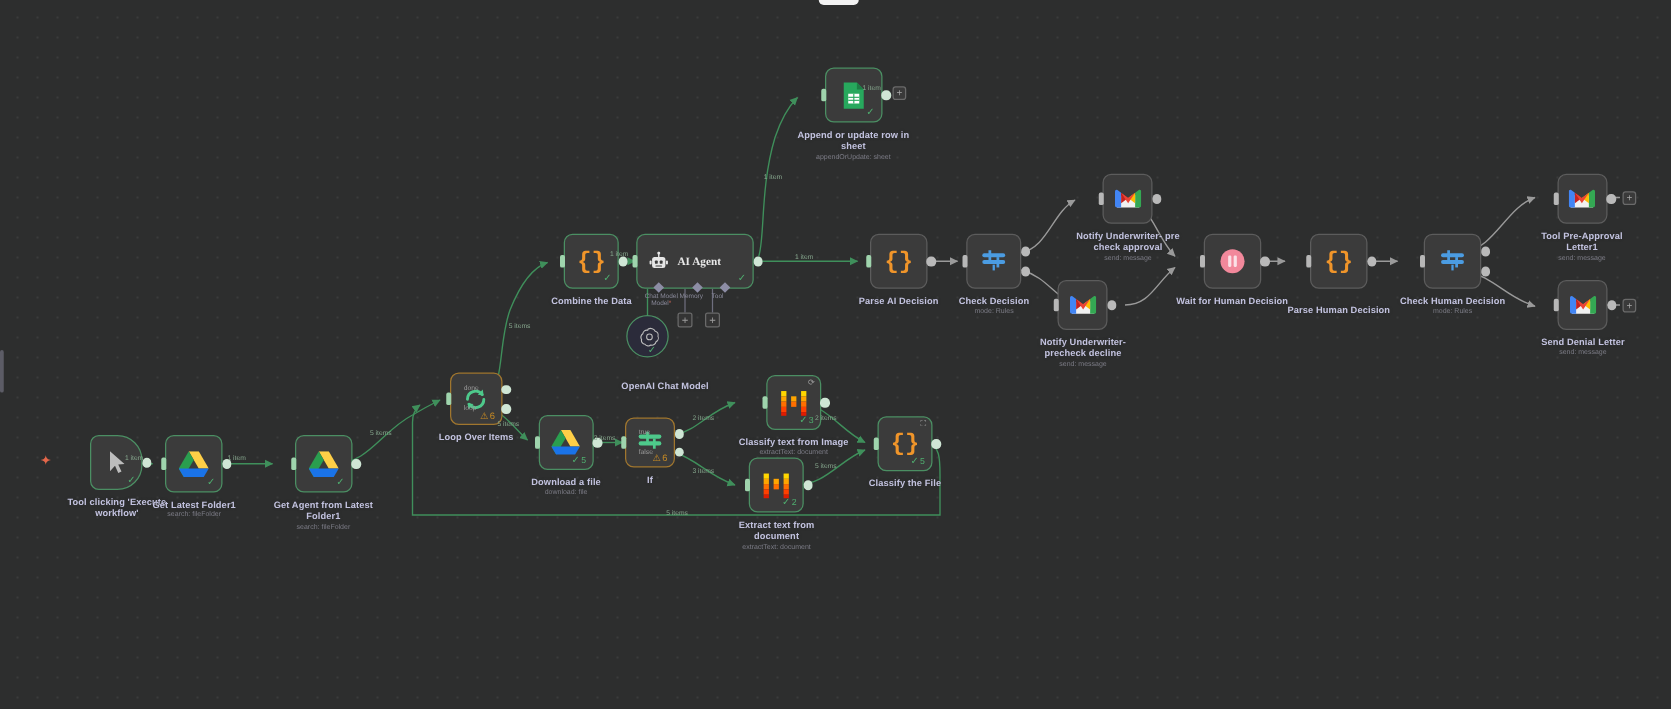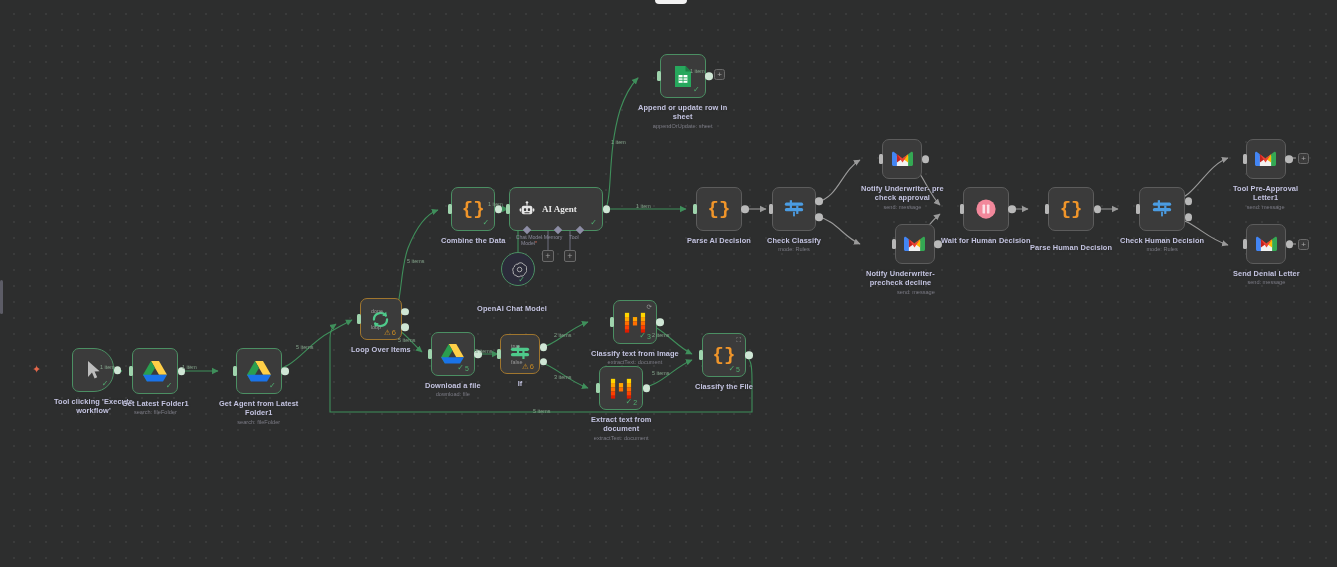--- a/index.html
+++ b/index.html
@@ -484,21 +484,21 @@
   <span class="plusbox" style="left:542px; top:250px;">+</span>
   <span class="plusbox" style="left:564px; top:250px;">+</span>
 
   <div class="round-node" style="left:501px; top:252px;">
     <svg class="ico-svg" width="17" height="17" viewBox="0 0 24 24">
       <path d="M12,3.2 C15,1.6 18.6,2.9 20,5.6 C22.6,6 24,8.6 23.2,11.2 C24.3,13.5 23.3,16.4 20.9,17.6 C20.4,20.3 17.7,22 15.1,21.2 C13.1,22.9 10,22.5 8.4,20.3 C5.7,20.1 3.9,17.6 4.6,15 C3.2,12.9 3.8,9.9 6,8.5 C6.3,5.8 8.9,3.9 11.5,4.5 Z" fill="none" stroke="#bdbdbd" stroke-width="1.3"></path>
       <circle cx="13.5" cy="12" r="3.2" fill="none" stroke="#bdbdbd" stroke-width="1.2"></circle>
     </svg>
     <span class="badge-check">✓</span>
   </div>
-  <div class="node-label" style="position:absolute;left:457px; top:288px; width:122px;margin-top:16px;">OpenAI Chat Model</div>
+  <div class="node-label" style="position:absolute;left:477px; top:288px; width:122px;margin-top:16px;">OpenAI Chat Model</div>
 
   <div class="node ok" style="left:638px; top:54px;">
     <div class="node-box" style="width:46px;height:44px;">
       <svg class="ico-svg" width="18" height="23" viewBox="0 0 18 23">
         <path d="M1,1 L11.5,1 L17,6.6 L17,22 L1,22 Z" fill="#27a85d"></path>
         <path d="M11.5,1 L17,6.6 L11.5,6.6 Z" fill="#1d7d45"></path>
         <rect x="4.6" y="10" width="8.8" height="7.8" fill="#ffffff"></rect>
         <rect x="4.6" y="12.4" width="8.8" height="0.9" fill="#27a85d"></rect>
         <rect x="4.6" y="14.8" width="8.8" height="0.9" fill="#27a85d"></rect>
         <rect x="8.6" y="10" width="0.9" height="7.8" fill="#27a85d"></rect>
@@ -528,21 +528,21 @@
         <rect x="2" y="5" width="20" height="3.4" rx="1.7" fill="#4b9ce2"></rect>
         <rect x="2" y="11" width="20" height="3.4" rx="1.7" fill="#4b9ce2"></rect>
         <rect x="7.4" y="2.4" width="2.4" height="9" fill="#4b9ce2"></rect>
         <rect x="14.4" y="8.4" width="2.4" height="9" fill="#4b9ce2"></rect>
         <rect x="11" y="15" width="2" height="5" fill="#4b9ce2"></rect>
       </svg>
       <span class="pip-in"></span>
       <span class="pip-out o1"></span>
       <span class="pip-out o2"></span>
     </div>
-    <div class="node-label">Check Classify</div>
+    <div class="node-label">Check Decision</div>
     <div class="node-sub">mode: Rules</div>
   </div>
 
   <div class="node plain" style="left:861px; top:139px;">
     <div class="node-box" style="width:40px;height:40px;">
       <svg class="ico-svg" width="21" height="16" viewBox="0 0 24 18">
         <path d="M1.8,17 L1.8,3 L12,10.8 L22.2,3 L22.2,17 Z" fill="#f1f1f1"></path>
         <path d="M0,2.4 C0,1.2 1.2,0.4 2.2,1.1 L5.6,3.6 L5.6,17 L1.8,17 C0.8,17 0,16.2 0,15.2 Z" fill="#4285f4"></path>
         <path d="M24,2.4 C24,1.2 22.8,0.4 21.8,1.1 L18.4,3.6 L18.4,17 L22.2,17 C23.2,17 24,16.2 24,15.2 Z" fill="#34a853"></path>
         <path d="M5.6,3.6 L12,8.4 L5.6,13 Z" fill="#c5221f"></path>
@@ -550,21 +550,21 @@
         <path d="M5.6,3.6 L12,8.4 L18.4,3.6 L12,13 Z" fill="#ea4335"></path>
       </svg>
       <span class="pip-in"></span>
       <span class="pip-out"></span>
     </div>
     <div class="node-label">Notify Underwriter- pre
 check approval</div>
     <div class="node-sub">send: message</div>
   </div>
 
-  <div class="node plain" style="left:866px; top:224px;align-items:flex-end;">
+  <div class="node plain" style="left:832px; top:224px;">
     <div class="node-box" style="width:40px;height:40px;">
       <svg class="ico-svg" width="21" height="16" viewBox="0 0 24 18">
         <path d="M1.8,17 L1.8,3 L12,10.8 L22.2,3 L22.2,17 Z" fill="#f1f1f1"></path>
         <path d="M0,2.4 C0,1.2 1.2,0.4 2.2,1.1 L5.6,3.6 L5.6,17 L1.8,17 C0.8,17 0,16.2 0,15.2 Z" fill="#4285f4"></path>
         <path d="M24,2.4 C24,1.2 22.8,0.4 21.8,1.1 L18.4,3.6 L18.4,17 L22.2,17 C23.2,17 24,16.2 24,15.2 Z" fill="#34a853"></path>
         <path d="M5.6,3.6 L12,8.4 L5.6,13 Z" fill="#c5221f"></path>
         <path d="M18.4,3.6 L12,8.4 L18.4,13 Z" fill="#fbbc04"></path>
         <path d="M5.6,3.6 L12,8.4 L18.4,3.6 L12,13 Z" fill="#ea4335"></path>
       </svg>
       <span class="pip-in"></span>

